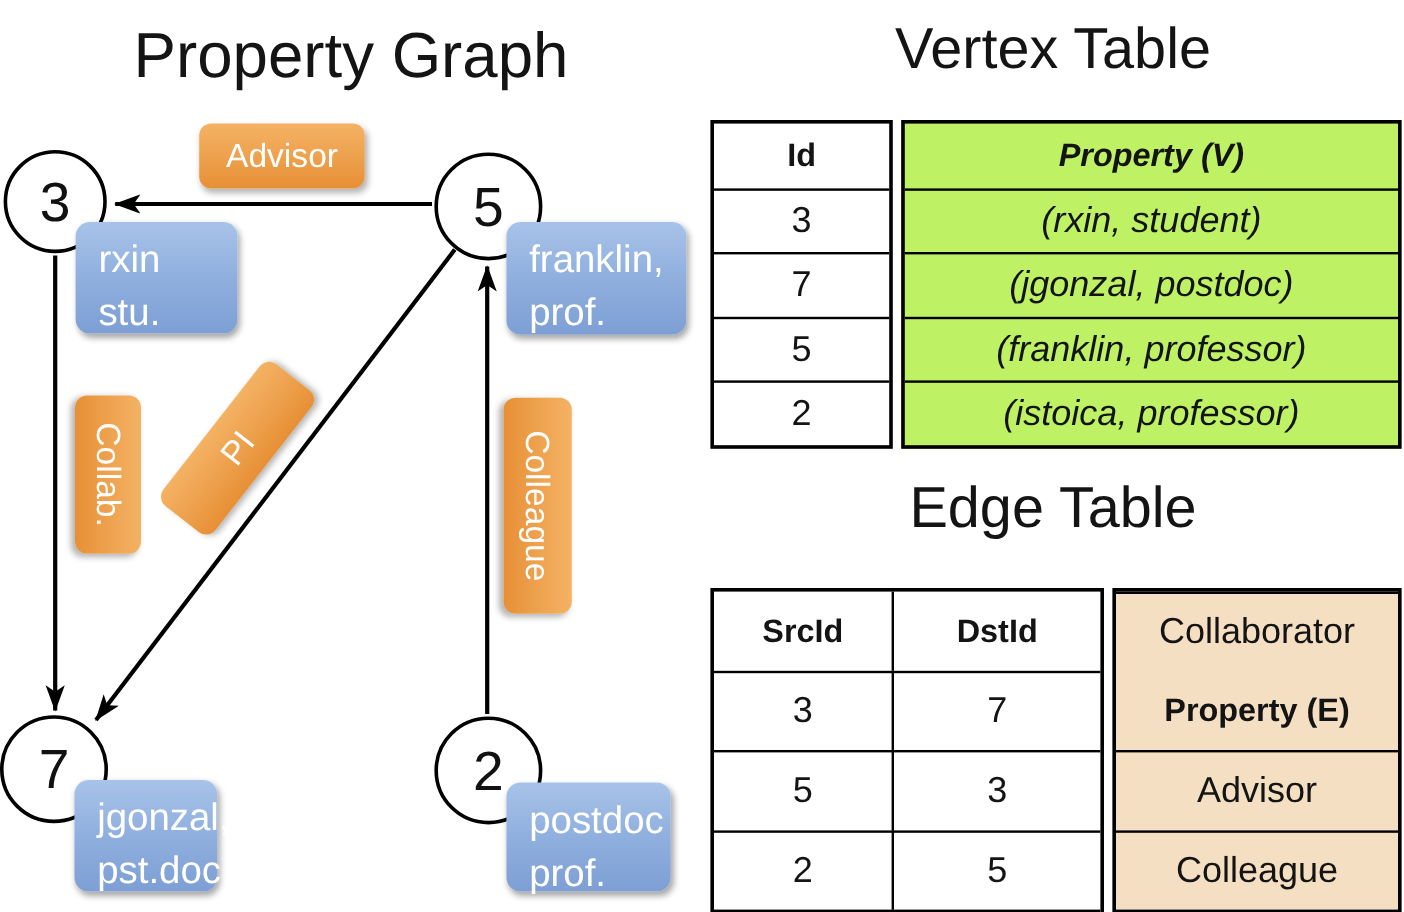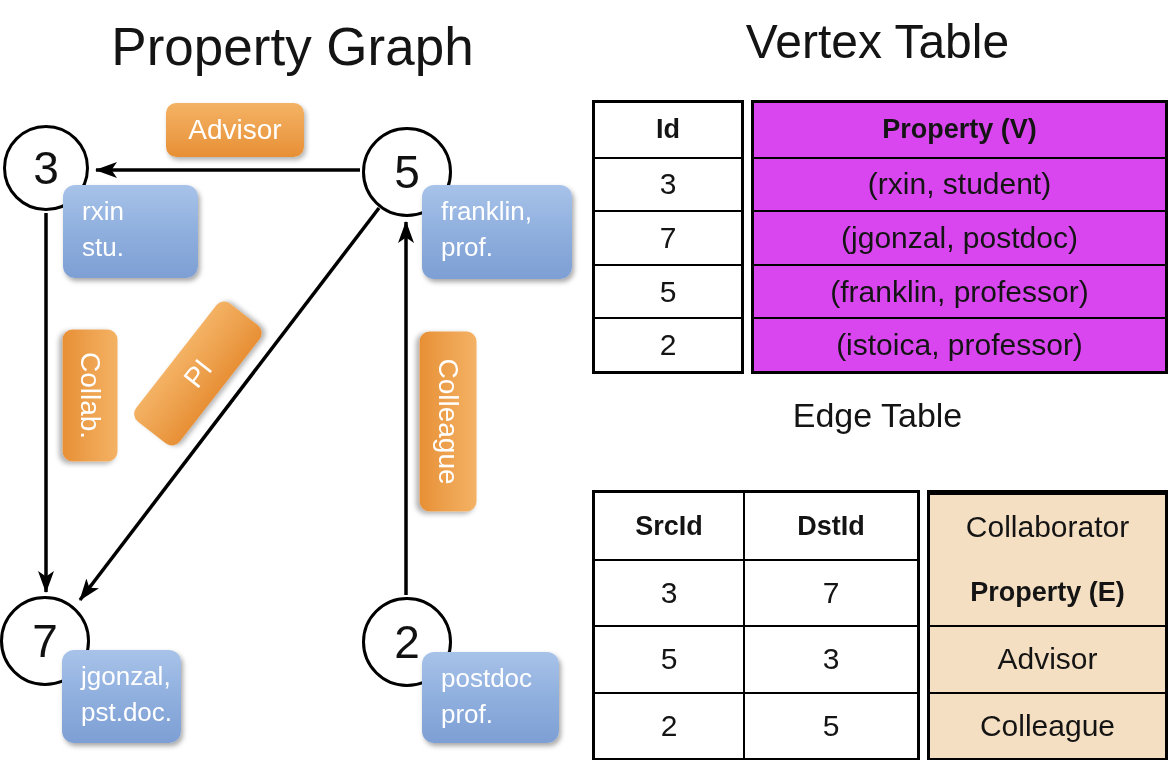--- a/index.html
+++ b/index.html
@@ -2,55 +2,55 @@
 <html><head>
 <meta charset="utf-8">
 <style>
   html,body{margin:0;padding:0;background:#fff;}
   body{width:1170px;height:760px;font-family:"Liberation Sans",sans-serif;overflow:hidden;}
   .canvas{position:relative;width:1170px;height:760px;background:#fff;}
 
   .title{position:absolute;margin:0;font-weight:normal;color:#141414;text-align:center;letter-spacing:0px;}
   .graph-title{left:0;top:16px;width:585px;font-size:53px;}
   .vertex-title{left:585px;top:14px;width:585px;font-size:48px;}
-  .edge-title{left:585px;top:396px;width:585px;font-size:34px;}
+  .edge-title{left:585px;top:396px;width:585px;font-size:48px;}
 
   .edges-svg{position:absolute;left:0;top:0;z-index:1;}
 
   .node-circle{position:absolute;z-index:2;background:#fff;border:3.5px solid #000;border-radius:50%;
     display:flex;align-items:center;justify-content:center;font-size:46px;color:#111;box-sizing:border-box;}
   .node-3{left:3px;top:125px;width:86px;height:86px;}
   .node-5{left:362px;top:127px;width:90px;height:90px;}
   .node-7{left:0px;top:596px;width:90px;height:90px;}
   .node-2{left:362px;top:597px;width:90px;height:90px;}
 
   .elabel{position:absolute;z-index:3;border-radius:10px;color:#fff;font-size:28px;
     display:flex;align-items:center;justify-content:center;box-sizing:border-box;
     background:linear-gradient(180deg,#f4b264 0%,#eda04c 55%,#e78f35 100%);
     box-shadow:2px 3px 5px rgba(0,0,0,.30);}
   .elabel-advisor{left:166px;top:103px;width:138px;height:54px;}
   .elabel-collab{left:24px;top:368px;width:132px;height:55px;transform:rotate(90deg);}
   .elabel-pi{left:123px;top:346px;width:150px;height:55px;transform:rotate(-52deg);}
   .elabel-colleague{left:358px;top:393px;width:180px;height:57px;transform:rotate(90deg);}
 
-  .card{position:absolute;z-index:4;border-radius:12px;color:#fff;font-size:26px;line-height:1.38;
+  .card{position:absolute;z-index:4;border-radius:12px;color:#fff;font-size:32px;line-height:1.38;
     padding:9px 0 0 19px;box-sizing:border-box;
     background:linear-gradient(180deg,#a8c3e9 0%,#8fafde 50%,#7e9fd4 100%);
     box-shadow:2px 3px 5px rgba(0,0,0,.35);}
   .card-rxin{left:63px;top:185px;width:135px;height:93px;}
   .card-franklin{left:422px;top:185px;width:150px;height:94px;}
   .card-jgonzal{left:62px;top:650px;width:119px;height:93px;}
   .card-istoica{left:422px;top:652px;width:137px;height:91px;}
 
   .tbl{position:absolute;display:flex;gap:7px;z-index:2;}
   .vertex-tbl{left:592px;top:100px;width:576px;height:274px;}
   .edge-tbl{left:592px;top:490px;width:576px;height:337px;}
   .tblpart{border:3px solid #000;box-sizing:border-box;display:grid;grid-template-rows:repeat(5,1fr);background:#fff;}
   .vt-id{width:152px;}
-  .vt-prop{flex:1;background:#d946ef;}
+  .vt-prop{flex:1;background:#bef264;font-style:italic;}
   .et-ids{width:328px;grid-template-columns:150px 1fr;}
   .et-prop{flex:1;background:#f5dfc2;}
   .cell{display:flex;align-items:center;justify-content:center;font-size:30px;color:#141414;
     border-top:2px solid #000;box-sizing:border-box;}
   .cell.first{border-top:none;}
   .cell.hdr{font-weight:bold;font-size:27px;}
   .cell.srccol{border-right:2.5px solid #000;}
 </style>
 </head>
 <body>

